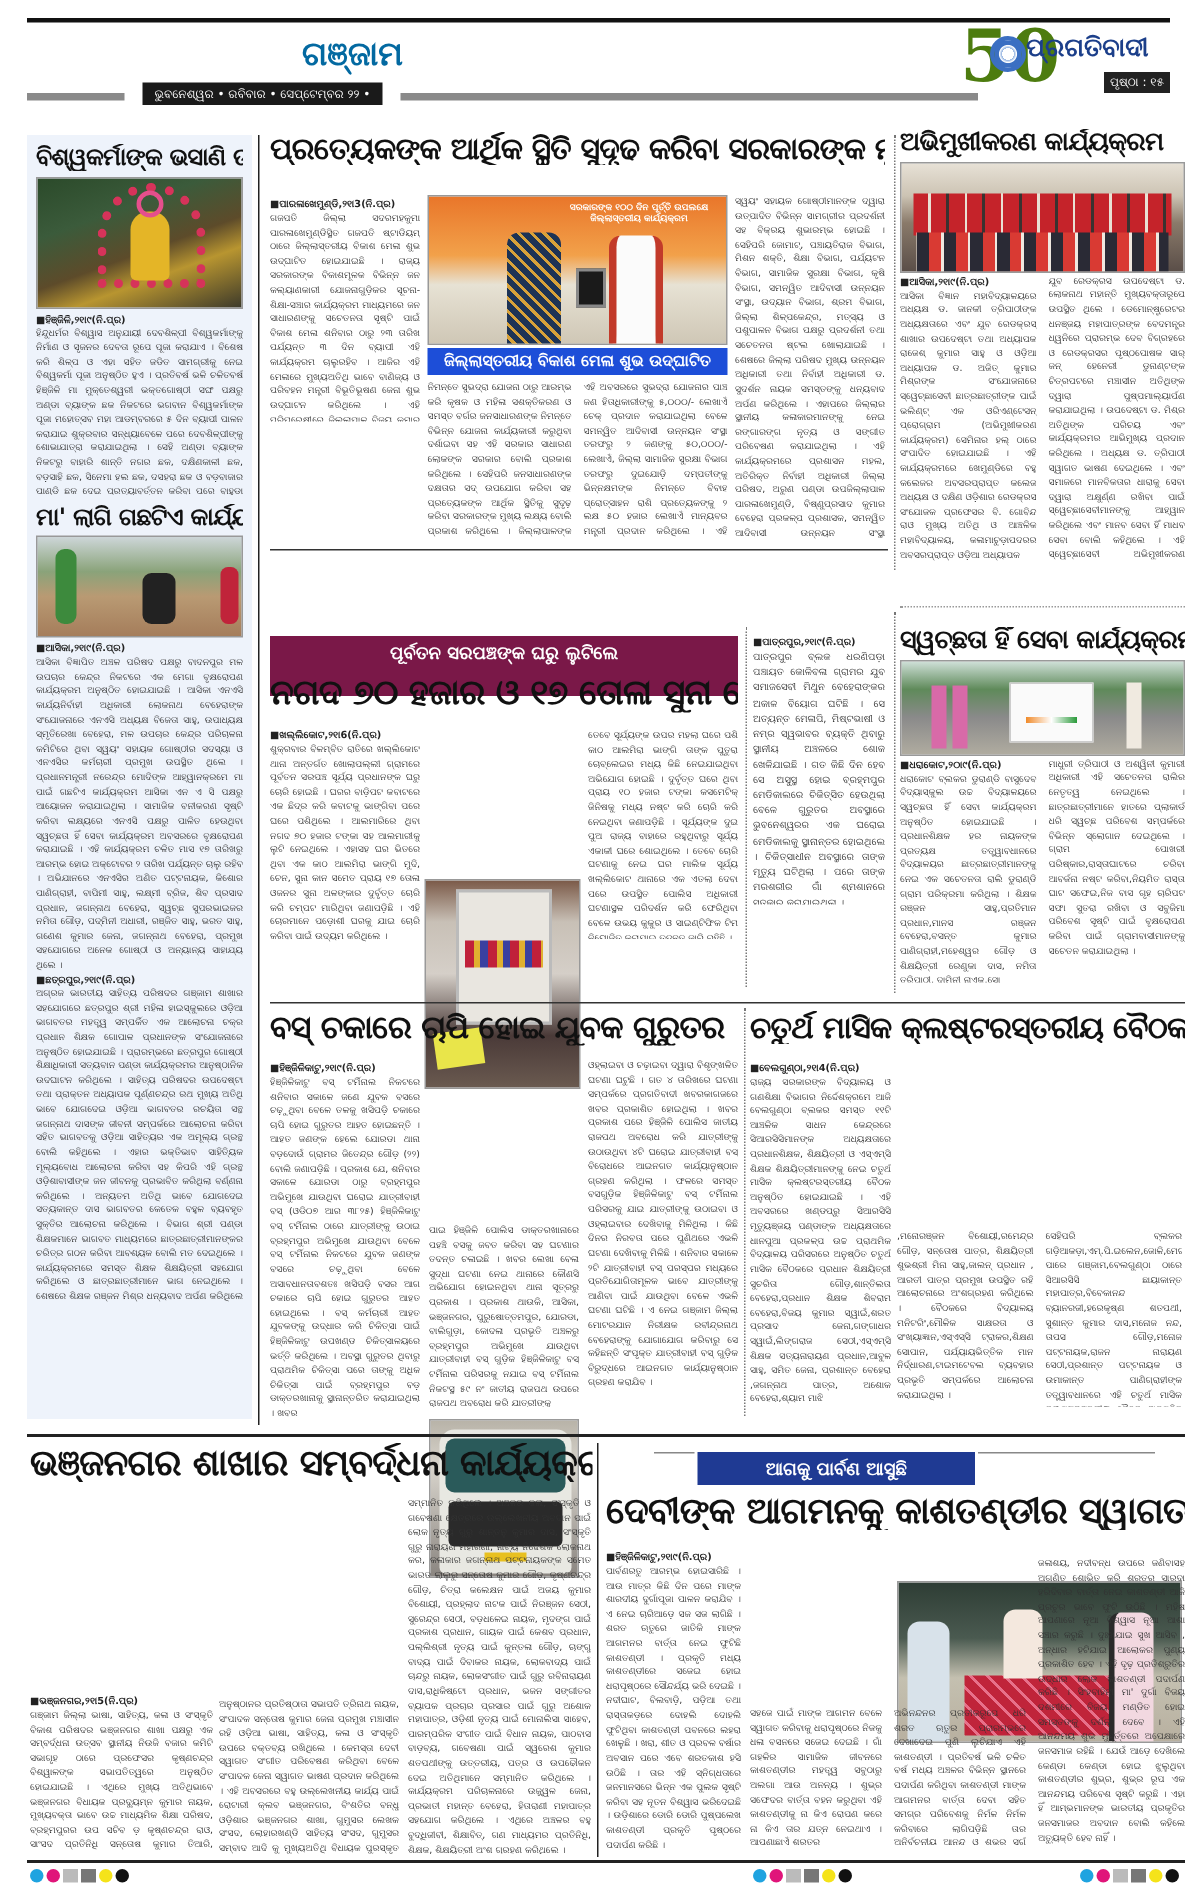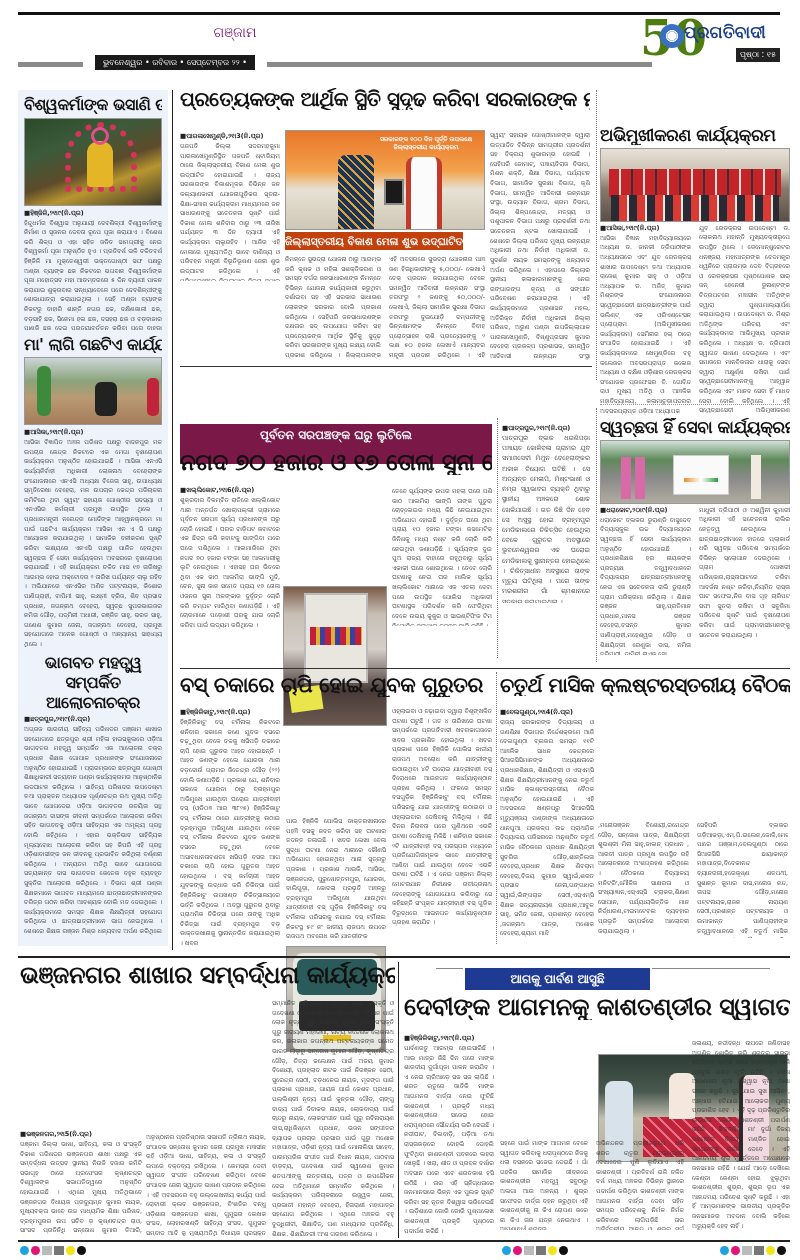--- a/index.html
+++ b/index.html
@@ -2,21 +2,21 @@
 <html><head>
 <meta charset="utf-8">
 <style>
   * { box-sizing: border-box; margin: 0; padding: 0; }
   html, body { width: 800px; height: 1260px; background: #fff; overflow: hidden; }
   body { font-family: "DejaVu Sans", sans-serif; color: #1a1a1a; position: relative; }
 
   .abs { position: absolute; }
   .rule-top { left: 18px; right: 20px; top: 12px; height: 3px; border-top: 2px solid #111; border-bottom: 1px solid #111; }
   .grey-bar { height: 5px; background: #8a8a8a; top: 62px; }
-  .mast-title { left: 190px; width: 90px; top: 24px; font-size: 14px; font-weight: normal; color: #701a75; text-align: center; }
+  .mast-title { left: 190px; width: 90px; top: 24px; font-size: 22px; font-weight: bold; color: #0369a1; text-align: center; }
   .dateline { left: 95px; top: 55px; width: 160px; height: 15px; background: #1a1a1a; color: #fff; font-size: 8px; line-height: 15px; text-align: center; }
   .logo-50 { left: 640px; top: 12px; width: 40px; height: 56px; }
   .logo-50 .five { position: absolute; left: 0; top: 2px; font-size: 48px; font-weight: bold; color: #4d7c0f; font-family: "DejaVu Serif", serif; line-height: 1; }
   .logo-50 .seal { position: absolute; left: 20px; top: 12px; width: 24px; height: 24px; border-radius: 50%; border: 3px solid #3b6fc2; background: radial-gradient(circle, #fff 30%, #8fb0e0 32%, #fff 45%, #3b6fc2 50%); }
   .brand { left: 684px; top: 22px; font-size: 17px; font-weight: bold; color: #1c3f8a; }
   .page-no { left: 736px; top: 48px; width: 44px; height: 14px; background: #222; color: #fff; font-size: 8px; line-height: 14px; text-align: center; }
 
   .sidebar { left: 18px; top: 90px; width: 150px; height: 856px; background: #eef3fb; padding: 4px 6px; }
   .vrule { width: 1px; background: #222; }
   .vrule-dots { width: 0; border-left: 1px dotted #777; }
@@ -68,52 +68,51 @@
 
   <div class="headline h-md" style="margin-top:6px;">ମା' ଲାଗି ଗଛଟିଏ କାର୍ଯ୍ୟକ୍ରମ</div>
   <div class="photo" style="height:68px;margin:4px 0 3px;background:linear-gradient(180deg,#cdd6d8 0%,#8aa37a 35%,#b99a73 60%,#a57d5b 100%);">
     <div style="position:absolute;left:12px;top:8px;width:14px;height:50px;background:#3d8a3d;border-radius:6px;"></div>
     <div style="position:absolute;left:70px;top:24px;width:22px;height:34px;background:#222;border-radius:6px;"></div>
     <div style="position:absolute;left:122px;top:20px;width:12px;height:38px;background:#c0243a;border-radius:5px;"></div>
   </div>
   <div class="dateline-item">ଆସିକା,୨୧ା୯(ନି.ପ୍ର)</div>
   <div class="body-text" style="height:210px;">ଆସିକା ବିଜ୍ଞାପିତ ଅଞ୍ଚଳ ପରିଷଦ ପକ୍ଷରୁ ବାଦନପୁର ମଳ ଉପଚାର କେନ୍ଦ୍ର ନିକଟରେ ଏକ ମେଗା ବୃକ୍ଷରୋପଣ କାର୍ଯ୍ୟକ୍ରମ ଅନୁଷ୍ଠିତ ହୋଇଯାଇଛି । ଆସିକା ଏନଏସି କାର୍ଯ୍ୟନିର୍ବାହୀ ଅଧିକାରୀ ଲୋକନାଥ ବେହେରାଙ୍କ ସଂଯୋଜନାରେ ଏନଏସି ଅଧ୍ୟକ୍ଷ ବିଜେତା ସାହୁ, ଉପାଧ୍ୟକ୍ଷ ସ୍ମୃତିରେଖା ବେହେରା, ମଳ ଉପଚାର କେନ୍ଦ୍ର ପରିଚାଳନା କମିଟିରେ ଥିବା ସ୍ୱୟଂ ସହାୟକ ଗୋଷ୍ଠୀର ସଦସ୍ୟା ଓ ଏନଏସିର କର୍ମଚାରୀ ପ୍ରମୁଖ ଉପସ୍ଥିତ ଥିଲେ । ପ୍ରଧାନମନ୍ତ୍ରୀ ନରେନ୍ଦ୍ର ମୋଦିଙ୍କ ଆହ୍ୱାନକ୍ରମେ ମା ପାଇଁ ଗଛଟିଏ କାର୍ଯ୍ୟକ୍ରମ ଆସିକା ଏନ ଏ ସି ପକ୍ଷରୁ ଆୟୋଜନ କରାଯାଇଥିଲା । ସାମାଜିକ ବନୀକରଣ ସୃଷ୍ଟି କରିବା ଲକ୍ଷ୍ୟରେ ଏନଏସି ପକ୍ଷରୁ ପାଳିତ ହେଉଥିବା ସ୍ୱଚ୍ଛତା ହିଁ ସେବା କାର୍ଯ୍ୟକ୍ରମ ଅବସରରେ ବୃକ୍ଷରୋପଣ କରାଯାଇଛି । ଏହି କାର୍ଯ୍ୟକ୍ରମ ଚଳିତ ମାସ ୧୭ ତାରିଖରୁ ଆରମ୍ଭ ହୋଇ ଅକ୍ଟୋବର ୨ ତାରିଖ ପର୍ଯ୍ୟନ୍ତ ଚାଲୁ ରହିବ । ଅଭିଯାନରେ ଏନଏସିର ଅଣିତ ପଟ୍ଟନାୟକ, କିଶୋର ପାଣିଗ୍ରାହୀ, ବାପିମୀ ସାହୁ, ଲକ୍ଷ୍ମୀ ବ୍ରିଜ, ଶିବ ପ୍ରସାଦ ପ୍ରଧାନ, ଜଗନ୍ନାଥ ବେହେରା, ସ୍ୱଚ୍ଛ ସୁପରଭାଇଜର ନମିତା ଗୌଡ଼, ପଦ୍ମିନୀ ଅଧାରୀ, ରଞ୍ଜିତ ସାହୁ, ଭରତ ସାହୁ, ଗଣେଶ କୁମାର ଜେନା, ଜଗନ୍ନାଥ ବେହେରା, ପ୍ରମୁଖ ସହଯୋଗରେ ଅନେକ ଗୋଷ୍ଠୀ ଓ ଅନ୍ୟାନ୍ୟ ସାହାଯ୍ୟ ଥିଲେ ।</div>
 
-  <div class="headline h-md" style="margin-top:6px;text-align:center;white-space:normal;line-height:1.25;">ଭାଗବତ ମହତ୍ତ୍ୱ ସମ୍ପର୍କିତ ଆଲୋଚନାଚକ୍ର</div>
   <div class="dateline-item">ଛତ୍ରପୁର,୨୧ା୯(ନି.ପ୍ର)</div>
   <div class="body-text" style="height:212px;">ଅଗ୍ରଜ ଭାରତୀୟ ସାହିତ୍ୟ ପରିଷଦର ଗଞ୍ଜାମ ଶାଖାର ସହଯୋଗରେ ଛତ୍ରପୁର ଶ୍ରୀ ମହିଳା ହାଇସ୍କୁଲରେ ଓଡ଼ିଆ ଭାଗବତର ମହତ୍ତ୍ୱ ସମ୍ପର୍କିତ ଏକ ଆଲୋଚନା ଚକ୍ର ପ୍ରଧାନ ଶିକ୍ଷକ ଗୋପାଳ ପ୍ରଧାନଙ୍କ ସଂଯୋଜନାରେ ଅନୁଷ୍ଠିତ ହୋଇଯାଇଛି । ପ୍ରାରମ୍ଭରେ ଛତ୍ରପୁର ଗୋଷ୍ଠୀ ଶିକ୍ଷାଧିକାରୀ ସତ୍ୟବାନ ପଣ୍ଡା କାର୍ଯ୍ୟକ୍ରମର ଆନୁଷ୍ଠାନିକ ଉଦଘାଟନ କରିଥିଲେ । ସାହିତ୍ୟ ପରିଷଦର ଉପଦେଷ୍ଟା ତଥା ପ୍ରାକ୍ତନ ଅଧ୍ୟାପକ ପୂର୍ଣ୍ଣଚନ୍ଦ୍ର ରଥ ମୁଖ୍ୟ ଅତିଥି ଭାବେ ଯୋଗଦେଇ ଓଡ଼ିଆ ଭାଗବତର ରଚୟିତା ସନ୍ଥ ଜଗନ୍ନାଥ ଦାସଙ୍କ ଜୀବନୀ ସମ୍ପର୍କରେ ଆଲୋଚନା କରିବା ସହିତ ଭାଗବତକୁ ଓଡ଼ିଆ ସାହିତ୍ୟର ଏକ ଅମୂଲ୍ୟ ଗ୍ରନ୍ଥ ବୋଲି କହିଥିଲେ । ଏହାର ଭକ୍ତିଭାବ ସାହିତ୍ୟିକ ମୂଲ୍ୟବୋଧ ଆଲୋଚନା କରିବା ସହ କିପରି ଏହି ଗ୍ରନ୍ଥ ଓଡ଼ିଶାବାସୀଙ୍କ ଜନ ଜୀବନକୁ ପ୍ରଭାବିତ କରିଥିଲା ବର୍ଣ୍ଣନା କରିଥିଲେ । ଅନ୍ୟତମ ଅତିଥି ଭାବେ ଯୋଗଦେଇ ସତ୍ୟକାନ୍ତ ଦାସ ଭାଗବତର କେତେକ ବହୁଳ ବ୍ୟବହୃତ ସୁକ୍ତିର ଆଲୋଚନା କରିଥିଲେ । ବିଭାଗ ଶ୍ରୀ ପଣ୍ଡା ଶିକ୍ଷକମାନେ ଭାଗବତ ମାଧ୍ୟମରେ ଛାତ୍ରଛାତ୍ରୀମାନଙ୍କର ଚରିତ୍ର ଗଠନ କରିବା ଆବଶ୍ୟକ ବୋଲି ମତ ଦେଇଥିଲେ । କାର୍ଯ୍ୟକ୍ରମରେ ସମସ୍ତ ଶିକ୍ଷକ ଶିକ୍ଷୟିତ୍ରୀ ସହଯୋଗ କରିଥିଲେ ଓ ଛାତ୍ରଛାତ୍ରୀମାନେ ଭାଗ ନେଇଥିଲେ । ଶେଷରେ ଶିକ୍ଷକ ରଞ୍ଜନ ମିଶ୍ର ଧନ୍ୟବାଦ ଅର୍ପଣ କରିଥିଲେ ।</div>
 </div>
 <div class="abs vrule" style="left:172px;top:90px;height:860px;"></div>
 
 <div class="abs" style="left:180px;top:88px;width:410px;">
   <div class="headline h-lg" style="font-size:20px;">ପ୍ରତ୍ୟେକଙ୍କ ଆର୍ଥିକ ସ୍ଥିତି ସୁଦୃଢ କରିବା ସରକାରଙ୍କ ମୁଖ୍ୟ ଲକ୍ଷ୍ୟ</div>
 </div>
 <div class="abs" style="left:180px;top:130px;width:100px;">
   <div class="dateline-item">ପାରଳାଖେମୁଣ୍ଡି,୨୧ା3(ନି.ପ୍ର)</div>
   <div class="body-text" style="height:140px;">ଗଜପତି ଜିଲ୍ଲା ସଦରମହକୁମା ପାରଳାଖେମୁଣ୍ଡିସ୍ଥିତ ଗଜପତି ଷ୍ଟାଡିୟମ୍ ଠାରେ ଜିଲ୍ଲାସ୍ତରୀୟ ବିକାଶ ମେଳା ଶୁଭ ଉଦ୍‌ଘାଟିତ ହୋଇଯାଇଛି । ରାଜ୍ୟ ସରକାରଙ୍କ ବିକାଶମୂଳକ ବିଭିନ୍ନ ଜନ କଲ୍ୟାଣକାରୀ ଯୋଜନାଗୁଡ଼ିକର ସୂଚନା-ଶିକ୍ଷା-ସଞ୍ଚାର କାର୍ଯ୍ୟକ୍ରମ ମାଧ୍ୟମରେ ଜନ ସାଧାରଣଙ୍କୁ ସଚେତନତା ସୃଷ୍ଟି ପାଇଁ ବିକାଶ ମେଳା ଶନିବାର ଠାରୁ ୨୩ ତାରିଖ ପର୍ଯ୍ୟନ୍ତ ୩ ଦିନ ବ୍ୟାପୀ ଏହି କାର୍ଯ୍ୟକ୍ରମ ଚାଲୁରହିବ । ଆଜିର ଏହି ମେଳାରେ ମୁଖ୍ୟଅତିଥି ଭାବେ ବାଣିଜ୍ୟ ଓ ପରିବହନ ମନ୍ତ୍ରୀ ବିଭୂତିଭୂଷଣ ଜେନା ଶୁଭ ଉଦ୍‌ଘାଟନ କରିଥିଲେ । ଏହି ପରିପ୍ରେକ୍ଷୀରେ ଜିଲ୍ଲାପାଳ ବିଜୟ କୁମାର ଦାଶଙ୍କ ଅଧ୍ୟକ୍ଷତାରେ ଅନୁଷ୍ଠିତ କାର୍ଯ୍ୟକ୍ରମରେ ସମ୍ମାନିତ ଅତିଥି ଭାବେ କେ.ନାରାୟଣ ରାଓ, ପୂର୍ବତନ ବିଧାୟକ ପାରଳାଖେମୁଣ୍ଡି, ମାଳତୀ ପ୍ରଧାନ, ଅଧ୍ୟକ୍ଷ ପଞ୍ଚାୟତ ସମିତି ଗୁମାଗଡ଼ ଓ ଡ.ସୁଦର୍ଶନ ନାୟକ, ମୁଖ୍ୟ ଉନ୍ନୟନ ଅଧିକାରୀ ତଥା ନିର୍ବାହୀ ଅଧିକାରୀ, ଜିଲ୍ଲା ପରିଷଦ, ଗଜପତି ପ୍ରମୁଖ ମଞ୍ଚାସୀନ ଥିଲେ । ଅଭିଭାଷଣ ମଧ୍ୟରେ ମୋହନ ସରକାର ମହିଳାମାନଙ୍କ</div>
 </div>
 <div class="abs photo" style="left:285px;top:130px;width:200px;height:100px;background:linear-gradient(180deg,#e9762a 0%,#f2a14a 40%,#e7e2d4 60%,#cfc7b6 100%);">
   <div style="position:absolute;left:90px;top:4px;width:100px;height:10px;color:#fff;font-size:6px;font-weight:bold;text-align:center;">ସରକାରଙ୍କ ୧୦୦ ଦିନ ପୂର୍ତ୍ତି ଉପଲକ୍ଷେ ଜିଲ୍ଲାସ୍ତରୀୟ କାର୍ଯ୍ୟକ୍ରମ</div>
   <div style="position:absolute;left:52px;top:24px;width:36px;height:76px;background:repeating-linear-gradient(45deg,#1d3355 0 4px,#d8a23a 4px 6px);border-radius:8px 8px 0 0;"></div>
   <div style="position:absolute;left:120px;top:26px;width:36px;height:74px;background:#fbfbfb;border-left:5px solid #c23a2a;border-right:5px solid #c23a2a;border-radius:8px 8px 0 0;"></div>
   <div style="position:absolute;left:98px;top:48px;width:20px;height:26px;background:#1a1a1a;border:2px solid #888;"></div>
 </div>
-<div class="abs kicker-bar" style="left:285px;top:232px;width:178px;height:18px;background:#c2410c;font-size:10.5px;line-height:18px;">ଜିଲ୍ଲାସ୍ତରୀୟ ବିକାଶ ମେଳା ଶୁଭ ଉଦ୍‌ଘାଟିତ</div>
+<div class="abs kicker-bar" style="left:285px;top:232px;width:200px;height:18px;background:#1d4ed8;font-size:10.5px;line-height:18px;">ଜିଲ୍ଲାସ୍ତରୀୟ ବିକାଶ ମେଳା ଶୁଭ ଉଦ୍‌ଘାଟିତ</div>
 <div class="abs cols" style="left:285px;top:254px;width:200px;grid-template-columns:1fr 1fr;">
   <div class="body-text" style="height:106px;">ନିମନ୍ତେ ସୁଭଦ୍ରା ଯୋଜନା ଠାରୁ ଆରମ୍ଭ କରି କୃଷକ ଓ ମହିଳା ସଶକ୍ତିକରଣ ଓ ସମସ୍ତ ବର୍ଗର ଜନସାଧାରଣଙ୍କ ନିମନ୍ତେ ବିଭିନ୍ନ ଯୋଜନା କାର୍ଯ୍ୟକାରୀ କରୁଥିବା ଦର୍ଶାଇବା ସହ ଏହି ସରକାର ସାଧାରଣ ଲୋକଙ୍କ ସରକାର ବୋଲି ପ୍ରକାଶ କରିଥିଲେ । ସେହିପରି ଜନସାଧାରଣଙ୍କ ଦକ୍ଷତାର ସଦ୍ ଉପଯୋଗ କରିବା ସହ ପ୍ରତ୍ୟେକଙ୍କ ଆର୍ଥିକ ସ୍ଥିତିକୁ ସୁଦୃଢ଼ କରିବା ସରକାରଙ୍କ ମୁଖ୍ୟ ଲକ୍ଷ୍ୟ ବୋଲି ପ୍ରକାଶ କରିଥିଲେ । ଜିଲ୍ଲାପାଳଙ୍କ ସ୍ୱାଗତ ଅଭିଭାଷଣରେ ସମସ୍ତ ଜନସାଧାରଣଙ୍କୁ କହିଥିଲେ କଠିନ ପରିଶ୍ରମକଲେ ଜିଲ୍ଲା, ରାଜ୍ୟ ଓ ଦେଶ ବିକଶିତ ହୋଇପାରିବ ।</div>
   <div class="body-text" style="height:106px;">ଏହି ଅବସରରେ ସୁଭଦ୍ରା ଯୋଜନାର ପାଞ୍ଚ ଜଣ ହିତାଧିକାରୀଙ୍କୁ ୫,୦୦୦/- ଲେଖାଏଁ ଚେକ୍ ପ୍ରଦାନ କରାଯାଇଥିଲା ବେଳେ ସମନ୍ୱିତ ଆଦିବାସୀ ଉନ୍ନୟନ ସଂସ୍ଥା ତରଫରୁ ୨ ଜଣଙ୍କୁ ୫୦,୦୦୦/- ଲେଖାଏଁ, ଜିଲ୍ଲା ସାମାଜିକ ସୁରକ୍ଷା ବିଭାଗ ତରଫରୁ ଦୁଇଯୋଡ଼ି ଦମ୍ପତୀଙ୍କୁ ଭିନ୍ନକ୍ଷମଙ୍କ ନିମନ୍ତେ ବିବାହ ପ୍ରୋତ୍ସାହନ ରାଶି ପ୍ରତ୍ୟେକଙ୍କୁ ୨ ଲକ୍ଷ ୫୦ ହଜାର ଲେଖାଏଁ ମାନ୍ୟବର ମନ୍ତ୍ରୀ ପ୍ରଦାନ କରିଥିଲେ । ଏହି ମେଳାରେ ମୋଟ ୩୮ଟି ଷ୍ଟଲ ସ୍ଥାନ ପାଇଥିବା ବେଳେ ଏଗୁଡ଼ିକରେ ହସ୍ତଶିଳ୍ପ କାରିଗର, କ୍ଷୁଦ୍ର ଓ ମଧ୍ୟମ ଉଦ୍ୟୋଗୀ ଓ ମହିଳା</div>
 </div>
 <div class="abs" style="left:180px;top:272px;width:100px;">
   <div class="body-text" style="height:88px;"></div>
 </div>
 <div class="abs body-text" style="left:490px;top:130px;width:100px;height:230px;">ସ୍ୱୟଂ ସହାୟକ ଗୋଷ୍ଠୀମାନଙ୍କ ଦ୍ୱାରା ଉତ୍ପାଦିତ ବିଭିନ୍ନ ସାମଗ୍ରୀର ପ୍ରଦର୍ଶନୀ ସହ ବିକ୍ରୟ ଶୁଭାରମ୍ଭ ହୋଇଛି । ସେହିପରି ଜୋମାଟ୍, ପଞ୍ଚାୟତିରାଜ ବିଭାଗ, ମିଶନ ଶକ୍ତି, ଶିକ୍ଷା ବିଭାଗ, ପର୍ଯ୍ୟଟନ ବିଭାଗ, ସାମାଜିକ ସୁରକ୍ଷା ବିଭାଗ, କୃଷି ବିଭାଗ, ସମନ୍ୱିତ ଆଦିବାସୀ ଉନ୍ନୟନ ସଂସ୍ଥା, ଉଦ୍ୟାନ ବିଭାଗ, ଶ୍ରମ ବିଭାଗ, ଜିଲ୍ଲା ଶିଳ୍ପକେନ୍ଦ୍ର, ମତ୍ସ୍ୟ ଓ ପଶୁପାଳନ ବିଭାଗ ପକ୍ଷରୁ ପ୍ରଦର୍ଶନୀ ତଥା ସଚେତନତା ଷ୍ଟଲ ଖୋଲାଯାଇଛି । ଶେଷରେ ଜିଲ୍ଲା ପରିଷଦ ମୁଖ୍ୟ ଉନ୍ନୟନ ଅଧିକାରୀ ତଥା ନିର୍ବାହୀ ଅଧିକାରୀ ଡ. ସୁଦର୍ଶନ ନାୟକ ସମସ୍ତଙ୍କୁ ଧନ୍ୟବାଦ ଅର୍ପଣ କରିଥିଲେ । ଏହାପରେ ଜିଲ୍ଲାର ସ୍ଥାନୀୟ କଳାକାରମାନଙ୍କୁ ନେଇ ରଙ୍ଗାରଙ୍ଗ ନୃତ୍ୟ ଓ ସଙ୍ଗୀତ ପରିବେଷଣ କରାଯାଇଥିଲା । ଏହି କାର୍ଯ୍ୟକ୍ରମରେ ପ୍ରଶାସନ ମହଲ, ଅତିରିକ୍ତ ନିର୍ବାହୀ ଅଧିକାରୀ ଜିଲ୍ଲା ପରିଷଦ, ଅରୁଣ ପଣ୍ଡା ଉପଜିଲ୍ଲାପାଳ ପାରଳାଖେମୁଣ୍ଡି, ବିଷ୍ଣୁପ୍ରସାଦ କୁମାର ବେହେରା ପ୍ରକଳ୍ପ ପ୍ରଶାସକ, ସମନ୍ୱିତ ଆଦିବାସୀ ଉନ୍ନୟନ ସଂସ୍ଥା ପାରଳାଖେମୁଣ୍ଡି, ମନୋରମା ଦେବୀ ଓ ଜିଲ୍ଲା ସମାଜ ମଙ୍ଗଳ ଅଧିକାରୀଙ୍କ ସମେତ ସମସ୍ତ ଜିଲ୍ଲାସ୍ତରୀୟ ଅଧିକାରୀ ଓ ସମ୍ପୃକ୍ତ କର୍ମଚାରୀ ଉପସ୍ଥିତ ଥିଲେ ।</div>
 <div class="abs hrule" style="left:180px;top:366px;width:412px;"></div>
 
 <div class="abs vrule-dots" style="left:596px;top:90px;height:290px;"></div>
-<div class="abs" style="left:600px;top:86px;width:190px;margin-top:40px;">
+<div class="abs" style="left:600px;top:86px;width:190px;">
   <div class="headline h-md" style="font-size:17px;">ଅଭିମୁଖୀକରଣ କାର୍ଯ୍ୟକ୍ରମ</div>
   <div class="photo" style="height:74px;margin:3px 0 2px;background:linear-gradient(180deg,#e7e1d6 0%,#ccc3b3 30%,#8a7a6a 55%,#5a4e48 100%);">
     <div style="position:absolute;left:8px;right:8px;top:20px;height:28px;background:repeating-linear-gradient(90deg,#c5232a 0 10px,#e9e0d4 10px 12px,#c5232a 12px 22px,#3a3230 22px 24px);"></div>
     <div style="position:absolute;left:10px;right:10px;top:46px;height:26px;background:repeating-linear-gradient(90deg,#2a2a35 0 8px,#d93a33 8px 16px,#f0e8e0 16px 18px);"></div>
   </div>
   <div class="dateline-item">ଆସିକା,୨୧ା୯(ନି.ପ୍ର)</div>
   <div class="cols" style="grid-template-columns:1fr 1fr;">
     <div class="body-text" style="height:190px;">ଆସିକା ବିଜ୍ଞାନ ମହାବିଦ୍ୟାଳୟରେ ଅଧ୍ୟକ୍ଷ ଡ. ଜାନକୀ ତ୍ରିପାଠୀଙ୍କ ଅଧ୍ୟକ୍ଷତାରେ ଏବଂ ଯୁବ ରେଡକ୍ରସ୍ ଶାଖାର ଉପଦେଷ୍ଟା ତଥା ଅଧ୍ୟାପକ ରାଜେଶ୍ କୁମାର ସାହୁ ଓ ଓଡ଼ିଆ ଅଧ୍ୟାପକ ଡ. ଅଜିତ୍ କୁମାର ମିଶ୍ରଙ୍କ ସଂଯୋଜନାରେ ସ୍ୱେଚ୍ଛାସେବୀ ଛାତ୍ରଛାତ୍ରୀଙ୍କ ପାଇଁ ଭଲିଣ୍ଟ୍ ଏକ ଓରିଏଣ୍ଟେସନ୍ ପ୍ରୋଗ୍ରାମ (ଅଭିମୁଖୀକରଣ କାର୍ଯ୍ୟକ୍ରମ) ସେମିନାର ହଲ୍ ଠାରେ ସଂପାଦିତ ହୋଇଯାଇଛି । ଏହି କାର୍ଯ୍ୟକ୍ରମରେ ଖେମୁଣ୍ଡିରେ ବହୁ କଲେଜର ଅବସରପ୍ରାପ୍ତ କଲେଜ ଅଧ୍ୟକ୍ଷ ଓ ଦକ୍ଷିଣ ଓଡ଼ିଶାର ରେଡକ୍ରସ ସଂଯୋଜକ ପ୍ରଫେସର ବି. ଗୋବିନ୍ଦ ରାଓ ମୁଖ୍ୟ ଅତିଥି ଓ ଆଞ୍ଚଳିକ ମହାବିଦ୍ୟାଳୟ, କଳାମାଚୁଡ଼ାପଦରର ଅବସରପ୍ରାପ୍ତ ଓଡ଼ିଆ ଅଧ୍ୟାପକ</div>
     <div class="body-text" style="height:190px;margin-top:-10px;">ଯୁବ ରେଡକ୍ରସ ଉପଦେଷ୍ଟା ଡ. ଲୋକନାଥ ମହାନ୍ତି ମୁଖ୍ୟବକ୍ତାରୂପେ ଉପସ୍ଥିତ ଥିଲେ । ଡେମୋନ୍ଷ୍ଟ୍ରେଟର ଧନଞ୍ଜୟ ମହାପାତ୍ରଙ୍କ ବେଦମନ୍ତ୍ର ଧ୍ୱନିରେ ପ୍ରାରମ୍ଭ ଦେବ ବିଗ୍ରହରେ ଓ ରେଡକ୍ରସର ପୃଷ୍ଠପୋଷକ ସାର୍ ଜନ୍ ହେନେରୀ ଡୁନାଣ୍ଟଙ୍କ ଚିତ୍ରପଟରେ ମଞ୍ଚାସୀନ ଅତିଥିଙ୍କ ଦ୍ୱାରା ପୁଷ୍ପମାଲ୍ୟାର୍ପଣ କରାଯାଇଥିଲା । ଉପଦେଷ୍ଟା ଡ. ମିଶ୍ର ଅତିଥିଙ୍କ ପରିଚୟ ଏବଂ କାର୍ଯ୍ୟକ୍ରମର ଆଭିମୁଖ୍ୟ ପ୍ରଦାନ କରିଥିଲେ । ଅଧ୍ୟକ୍ଷ ଡ. ତ୍ରିପାଠୀ ସ୍ୱାଗତ ଭାଷଣ ଦେଇଥିଲେ । ଏବଂ ସମାଜରେ ମାନବିକତାର ଧାରାକୁ ସେବା ଦ୍ୱାରା ଅକ୍ଷୁର୍ଣ୍ଣ ରଖିବା ପାଇଁ ସ୍ୱେଚ୍ଛାସେବୀମାନଙ୍କୁ ଆହ୍ୱାନ କରିଥିଲେ ଏବଂ ମାନବ ସେବା ହିଁ ମାଧବ ସେବା ବୋଲି କହିଥିଲେ । ଏହି ସ୍ୱେଚ୍ଛାସେବୀ ଅଭିମୁଖୀକରଣ କାର୍ଯ୍ୟକ୍ରମରେ ଶତାଧିକ ସ୍ୱେଚ୍ଛାସେବୀ ଛାତ୍ରଛାତ୍ରୀ ଉପସ୍ଥିତ ଥିଲେ ।</div>
   </div>

